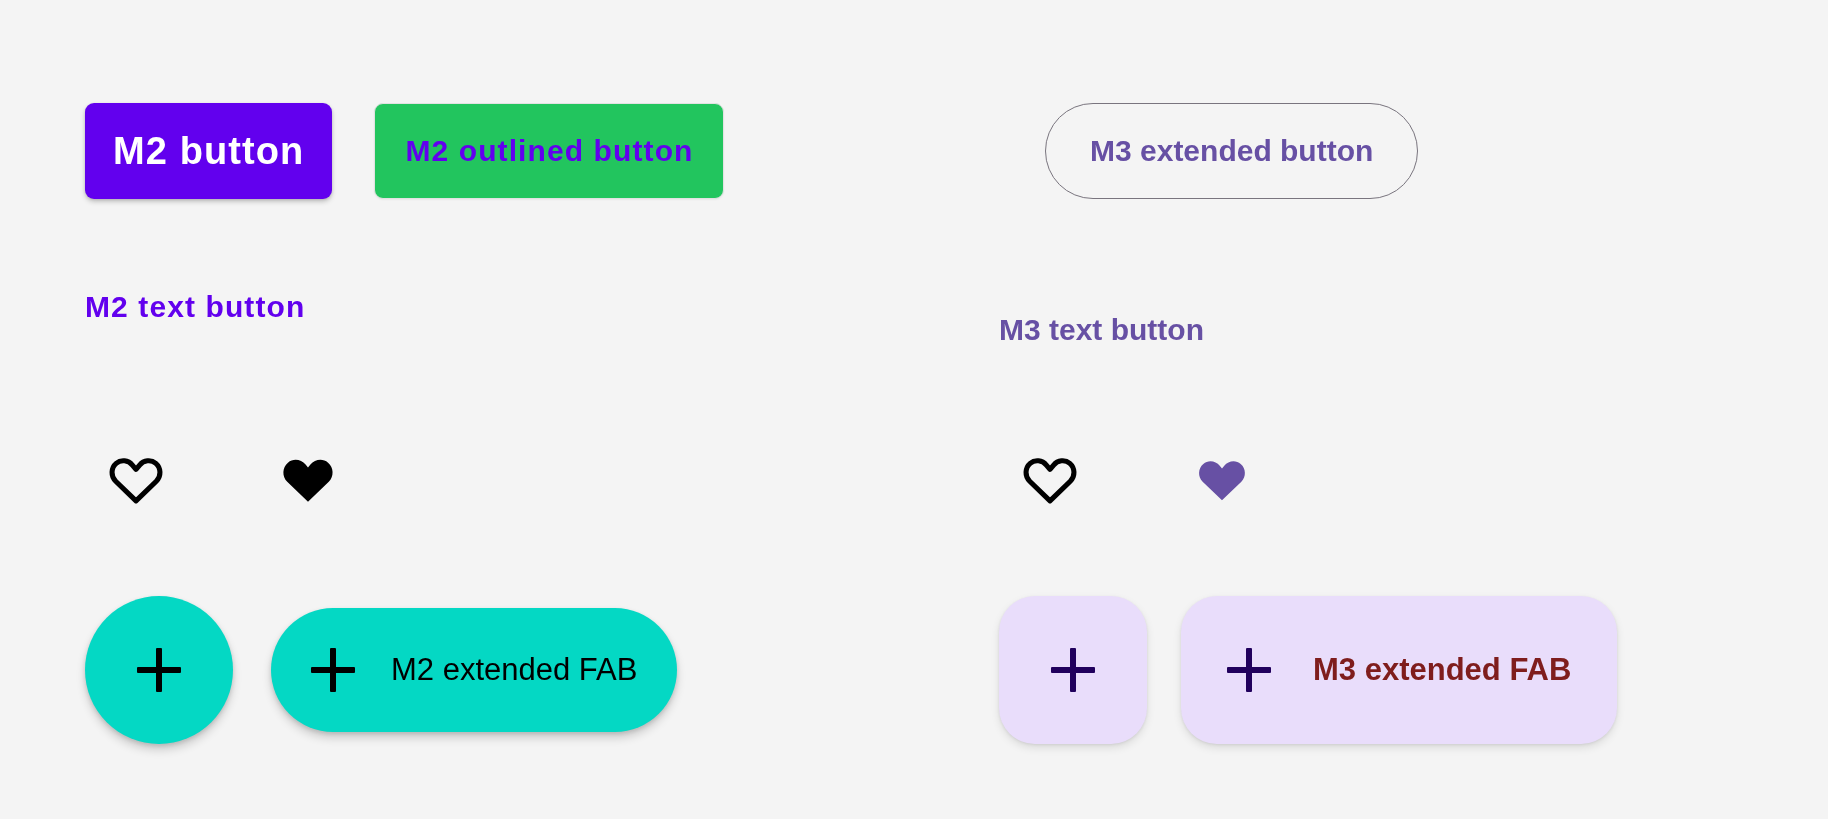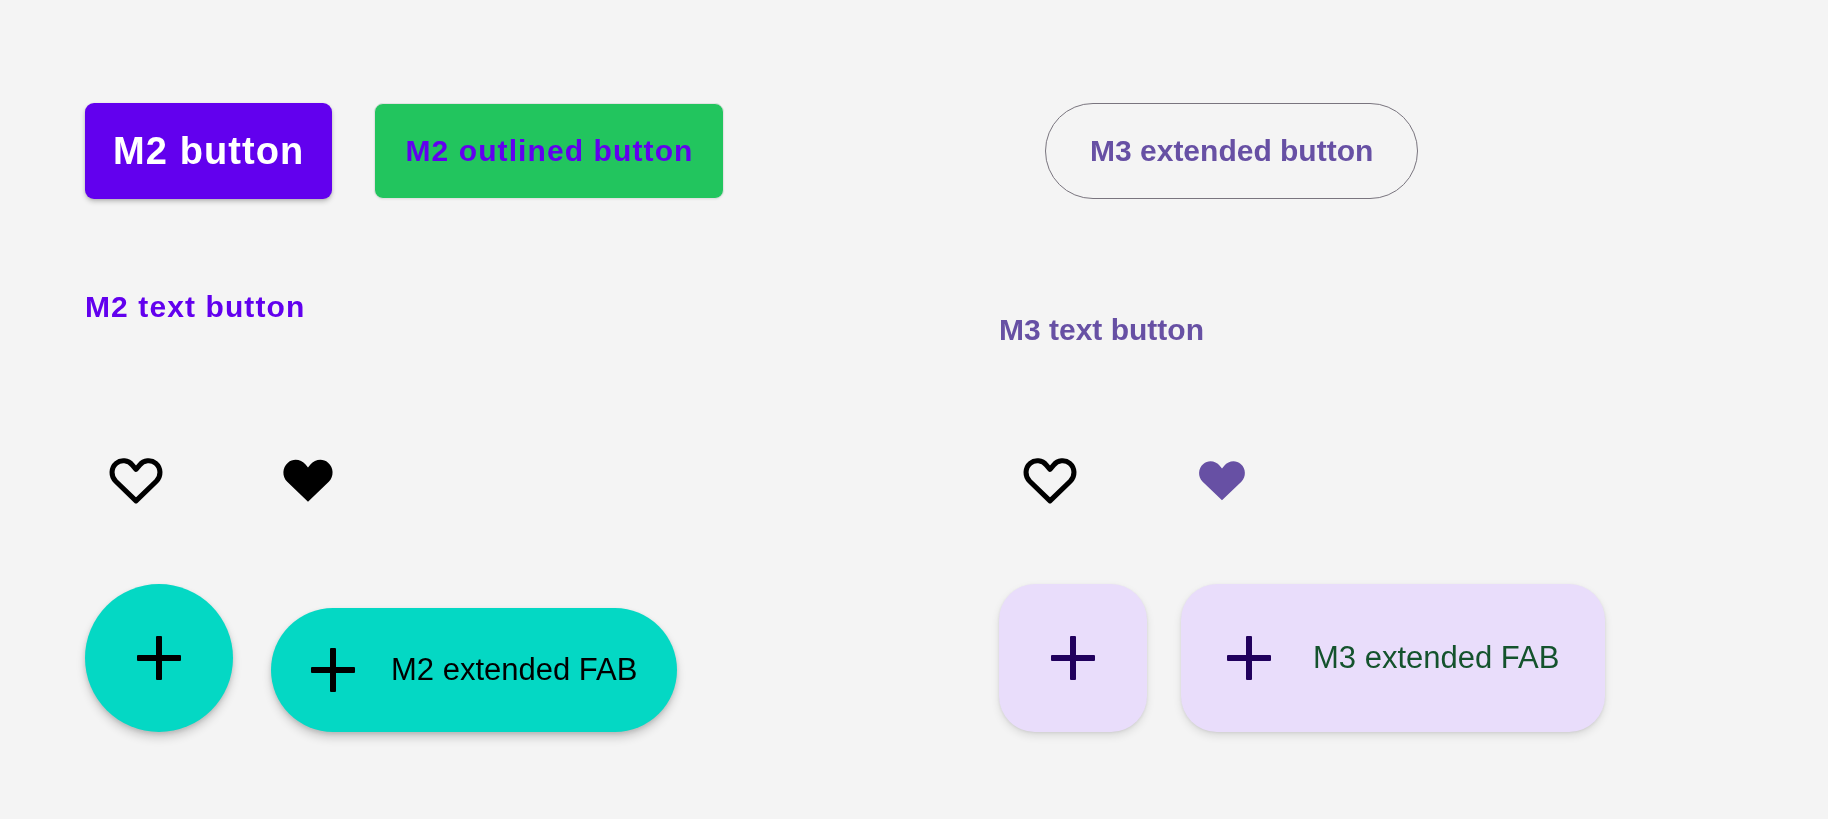--- a/index.html
+++ b/index.html
@@ -144,24 +144,24 @@
     justify-content: center;
     width: 62px;
     height: 62px;
   }
   .icon-btn.second { margin-left: 110px; }
   .icon-btn svg { display: block; }
 
   
   .row-fabs {
     position: absolute;
-    top: 584px;
+    top: 596px;
     left: 85px;
     display: flex;
-    align-items: flex-end;
+    align-items: center;
   }
 
   .fab {
     border: none;
     outline: none;
     cursor: pointer;
     display: inline-flex;
     align-items: center;
     justify-content: center;
     box-sizing: border-box;
@@ -190,25 +190,25 @@
     width: 148px;
     height: 148px;
     border-radius: 36px;
     background: #e9ddfb;
     box-shadow: 0 4px 8px rgba(0,0,0,0.10), 0 1px 3px rgba(0,0,0,0.08);
   }
   .m3-fab-ext {
     height: 148px;
     border-radius: 36px;
     background: #e9ddfb;
-    color: #14532d;
+    color: #7f1d1d;
     padding: 0 46px;
     margin-left: 34px;
     font-size: 31px;
-    font-weight: 400;
+    font-weight: 700;
     white-space: nowrap;
     box-shadow: 0 4px 8px rgba(0,0,0,0.10), 0 1px 3px rgba(0,0,0,0.08);
   }
 
   .plus {
     display: inline-block;
     position: relative;
     flex: none;
   }
   .plus::before, .plus::after {

